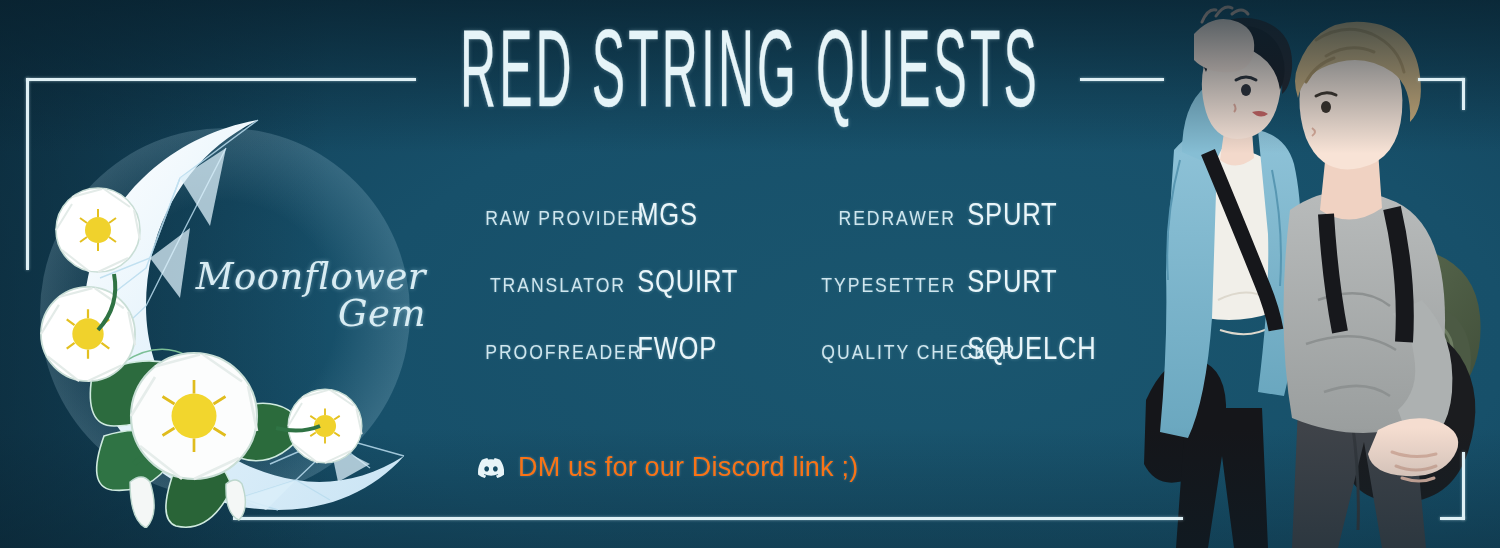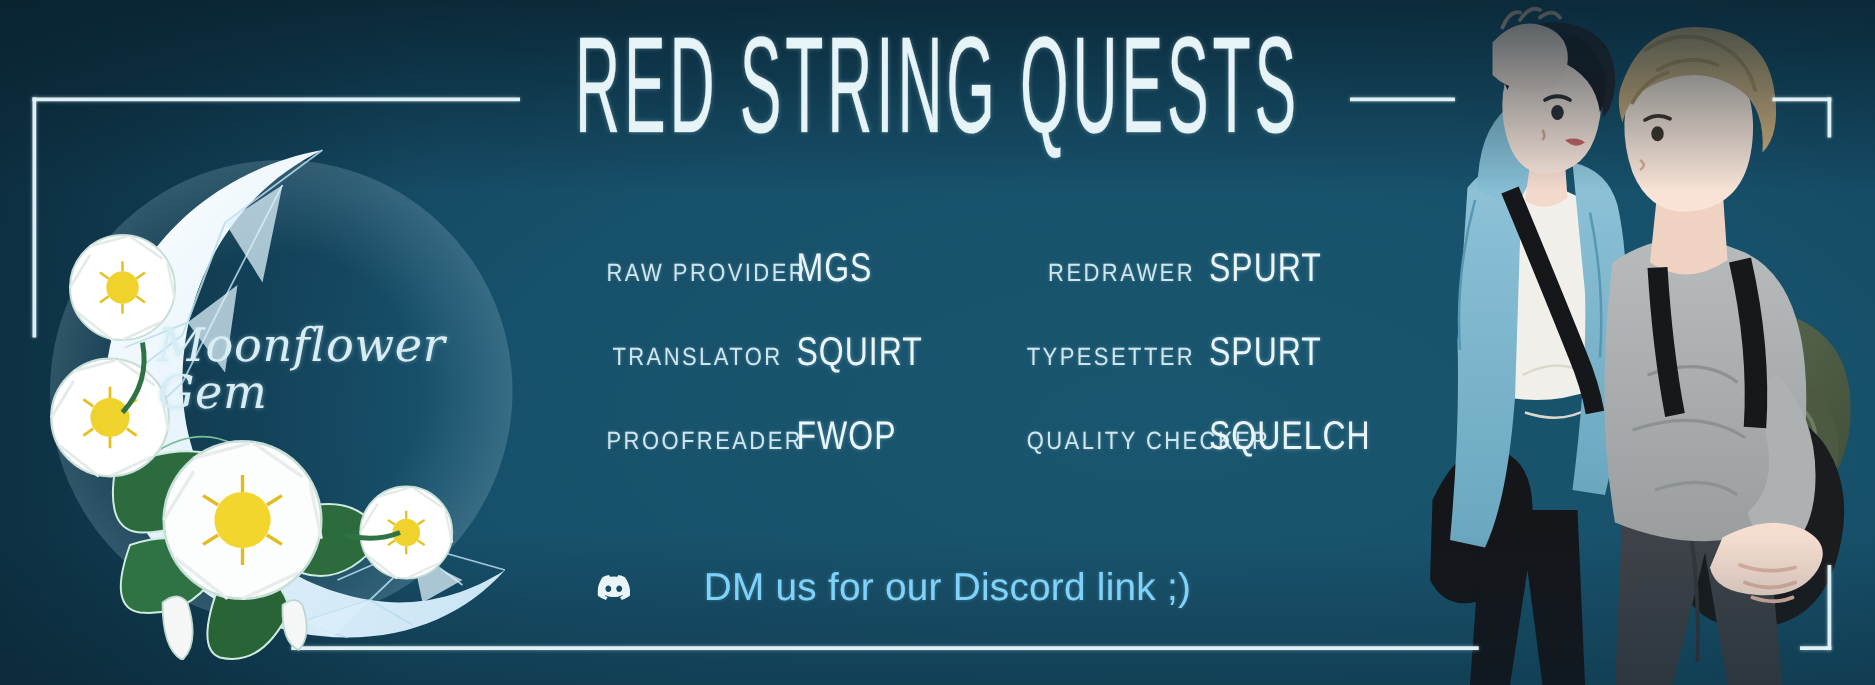--- a/index.html
+++ b/index.html
@@ -41,21 +41,21 @@
     transform:scaleX(.52) scaleY(1.14);
     transform-origin:50% 0;
     white-space:nowrap;
     text-shadow:0 0 6px rgba(200,235,245,.35);
     -webkit-text-stroke:0.4px rgba(230,245,250,.6);
   }
   
   .logo-wrap{position:absolute;left:30px;top:108px;width:400px;height:420px;}
   .logo-svg{position:absolute;left:0;top:0;}
   .logo-text{
-    position:absolute;left:96px;top:150px;width:300px;text-align:left;
+    position:absolute;left:96px;top:150px;width:300px;text-align:right;
     color:#d8ecf3;pointer-events:none;
   }
   .logo-text .line1{
     font-family:"DejaVu Serif",serif;font-style:italic;
     font-size:37px;letter-spacing:.5px;line-height:1;
     text-shadow:0 0 4px rgba(180,225,240,.45);
   }
   .logo-text .line2{
     font-family:"DejaVu Serif",serif;font-style:italic;
     font-size:30px;margin-top:6px;line-height:1;
@@ -95,24 +95,23 @@
     text-shadow:0 0 4px rgba(200,238,248,.35);
   }
   .c-label.col3{padding-left:22px;}
   
   .discord-row{
     position:absolute;left:478px;top:452px;
     display:flex;align-items:center;gap:14px;
   }
   .discord-icon{width:26px;height:26px;display:block;}
   .discord-text{
-    color:#7dd3fc;font-size:31px;font-weight:300;letter-spacing:.2px;
+    color:#f97316;font-size:27px;font-weight:300;letter-spacing:.2px;
     white-space:nowrap;
     text-shadow:0 0 3px rgba(190,230,242,.3);
-    margin-left:45px;
   }
   
   .chars{position:absolute;right:0;top:0;width:360px;height:548px;}
 </style>
 </head>
 <body>
 
 <div id="credits-page">
 
   <div class="bg-base"></div>

